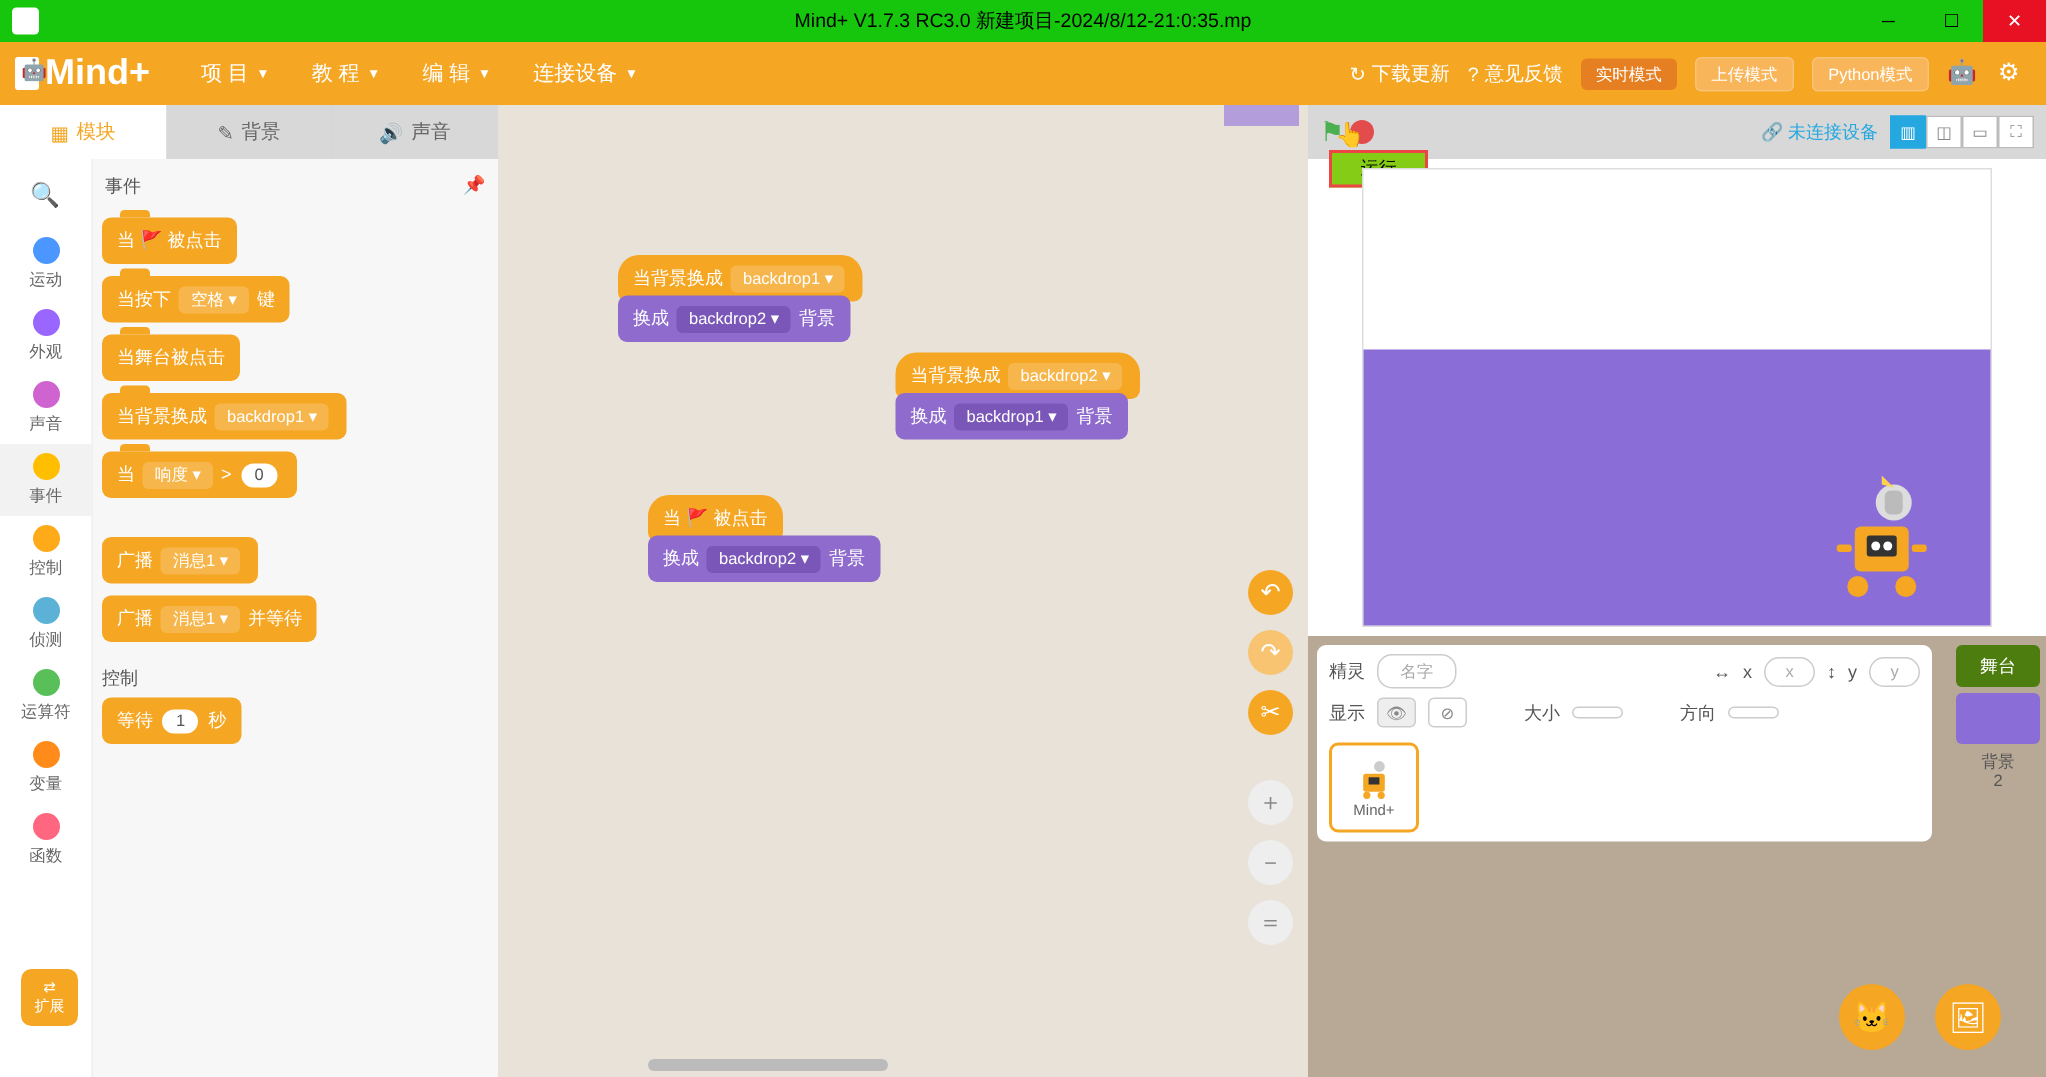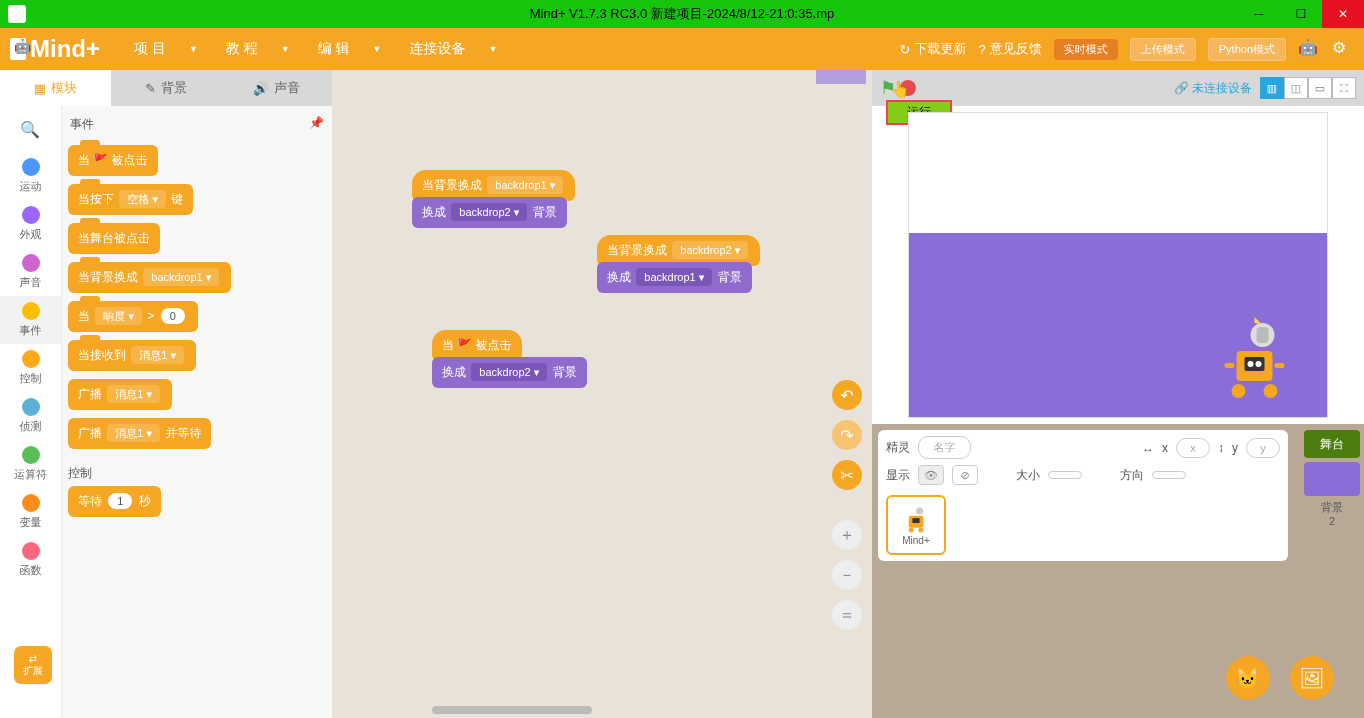--- a/index.html
+++ b/index.html
@@ -13,21 +13,21 @@
 .win-close { background:#E81123; color:#fff; }
 .app-icon { width:18px; height:18px; margin-left:8px; background:#fff; border-radius:3px; }
 
 
 .menubar { height:42px; background:#F5A623; display:flex; align-items:center; padding:0 10px; }
 .logo { width:90px; height:30px; display:flex; align-items:center; font-weight:bold; color:#fff; font-size:24px; }
 .logo-icon { width:28px; height:22px; background:#fff; margin-right:4px; border-radius:2px; position:relative; }
 .logo-icon::after{content:"🤖"; position:absolute; font-size:14px; left:4px; top:0;}
 .logo-text::after { content:"+"; color:#fff; font-weight:bold; }
 .menu-items { display:flex; margin-left:20px; }
-.menu-item { color:#fff; font-size:14px; padding:0 14px; display:flex; align-items:center; cursor:pointer;gap:18px; }
+.menu-item { color:#fff; font-size:14px; padding:0 14px; display:flex; align-items:center; cursor:pointer; }
 .menu-item .caret { margin-left:5px; font-size:9px; }
 .menubar-right { margin-left:auto; display:flex; align-items:center; gap:12px; }
 .rlink { color:#fff; font-size:13px; display:flex; align-items:center; gap:4px; cursor:pointer; }
 .mode-pill { padding:3px 10px; font-size:11px; border-radius:4px; color:#fff; cursor:pointer; }
 .mode-active { background:#E67E22; }
 .mode-off { background:#F8B559; border:1px solid #fff3; }
 .gear { width:22px; height:22px; color:#fff; }
 
 
 .main { display:flex; height:648px; background:#B8A896; }
@@ -198,21 +198,21 @@
       <div class="palette">
         <div class="pal-head">
             <span>事件</span>
             <span class="pin">📌</span>
           </div>
         <div class="block"><span class="notch"></span><span>当</span> 🚩 <span>被点击</span></div><br>
         <div class="block"><span class="notch"></span><span>当按下</span> <span class="drop"><span>空格</span> ▾</span> <span>键</span></div><br>
         <div class="block"><span class="notch"></span><span>当舞台被点击</span></div><br>
         <div class="block"><span class="notch"></span><span>当背景换成</span> <span class="drop"><span>backdrop1</span> ▾</span></div><br>
         <div class="block"><span class="notch"></span><span>当</span> <span class="drop"><span>响度</span> ▾</span> <span>&gt;</span> <span class="bubble">0</span></div><br>
-        <div class="block"><span class="notch"></span><span>当接收到</span> <span class="drop"><span>消息1</span> ▾</span></div><br>
+        <br>
         <div class="block"><span>广播</span> <span class="drop"><span>消息1</span> ▾</span></div><br>
         <div class="block"><span>广播</span> <span class="drop"><span>消息1</span> ▾</span> <span>并等待</span></div>
         <div class="pal-sec-title">控制</div>
         <div class="block"><span>等待</span> <span class="bubble">1</span> <span>秒</span></div>
       </div>
     </div>
   </div>
 
   <div class="workspace">
     <div class="ws-topcolor"></div>

